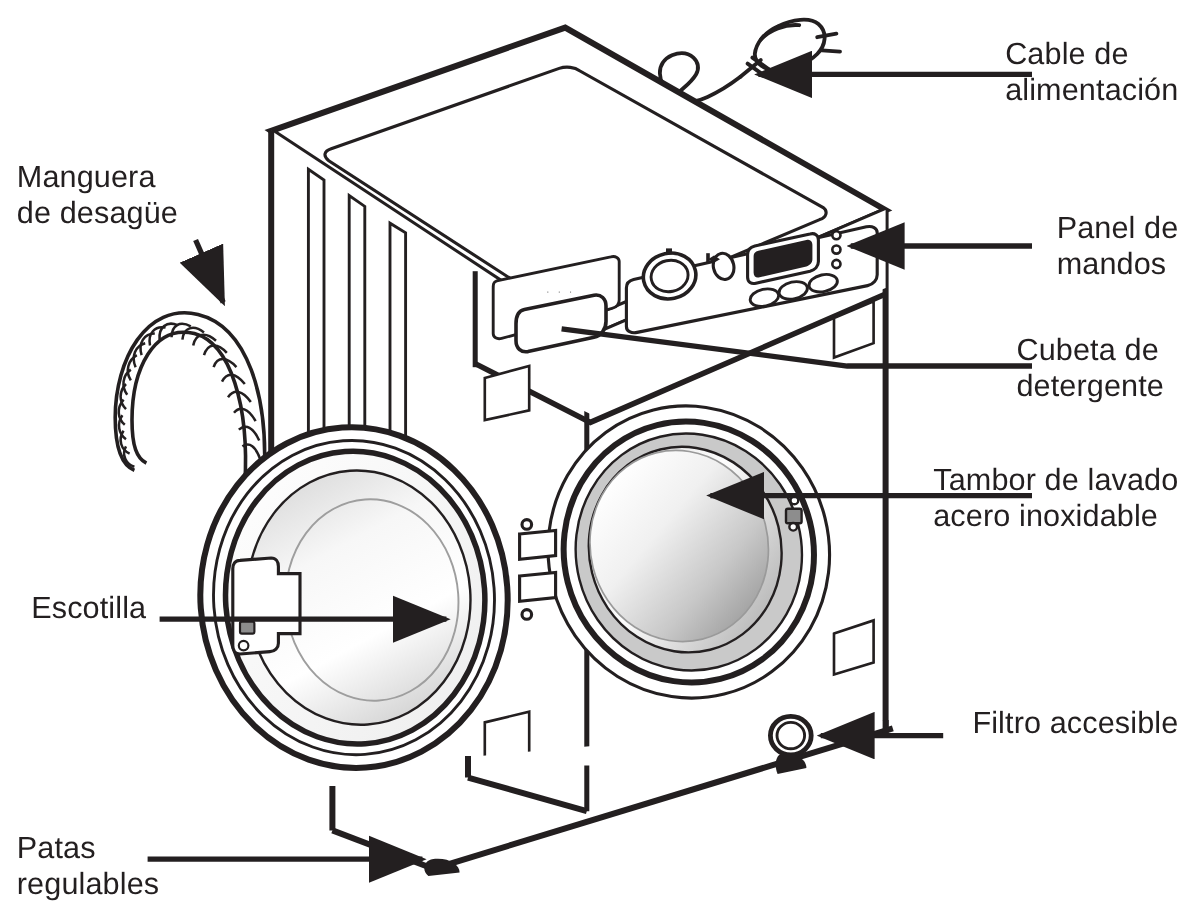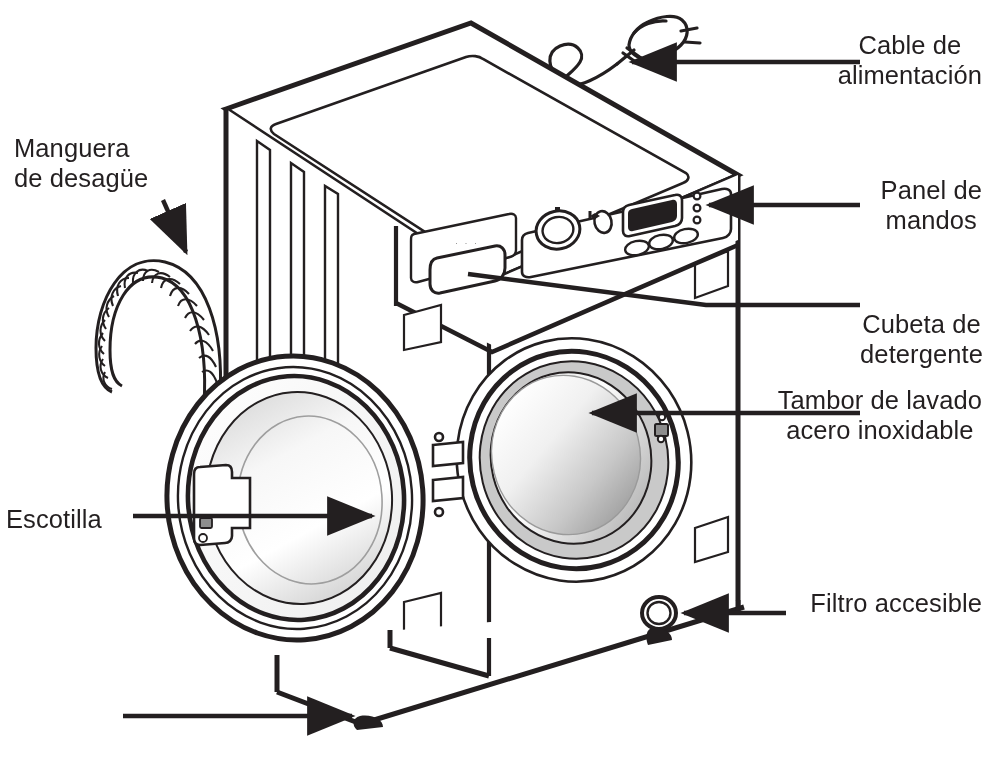--- a/index.html
+++ b/index.html
@@ -25,21 +25,21 @@
     height: 762px;
   }
   .callout {
     position: absolute;
     color: #231f20;
     font-size: 25.5px;
     line-height: 1.18;
     letter-spacing: 0.1px;
     white-space: pre-line;
   }
-  .callout.right { text-align: center; }
+  .callout.right { text-align: left; }
   .callout.left  { text-align: left; }
 </style>
 </head>
 <body>
 
 <div id="page">
 
   <svg id="diagram-svg" viewBox="0 0 998 762">
     <defs>
       <linearGradient id="drumGrad" x1="0.25" y1="0.05" x2="0.85" y2="0.95">
@@ -246,27 +246,29 @@
       <line x1="123" y1="716" x2="352" y2="716" marker-end="url(#arrowhead)"></line>
     </g>
   </svg>
 
   <div class="callout right" style="right:16px; top:30px;">Cable de
 alimentación</div>
 
   <div class="callout right" style="right:16px; top:175px;margin-left:12px;">Panel de
 mandos</div>
 
-  <div class="callout right" style="right:15px; top:277px;margin-top:32px;">Cubeta de
+  <div class="callout right" style="right:28px; top:277px;">Cubeta de
 detergente</div>
 
   <div class="callout right" style="right:16px; top:385px;margin-left:48px;">Tambor de lavado
 acero inoxidable</div>
 
   <div class="callout left" style="left:14px; top:133px;">Manguera
 de desagüe</div>
 
   <div class="callout right" style="right:16px; top:588px;">Filtro accesible</div>
 
-  <div class="callout left" style="left:6px; top:492px;margin-top:12px;">Escotilla</div>
-
+  <div class="callout left" style="left:26px; top:492px;">Escotilla</div>
+
+  <div class="callout left" style="left:14px; top:692px;">Patas
+regulables</div>
 
 </div>
 
 </body></html>

